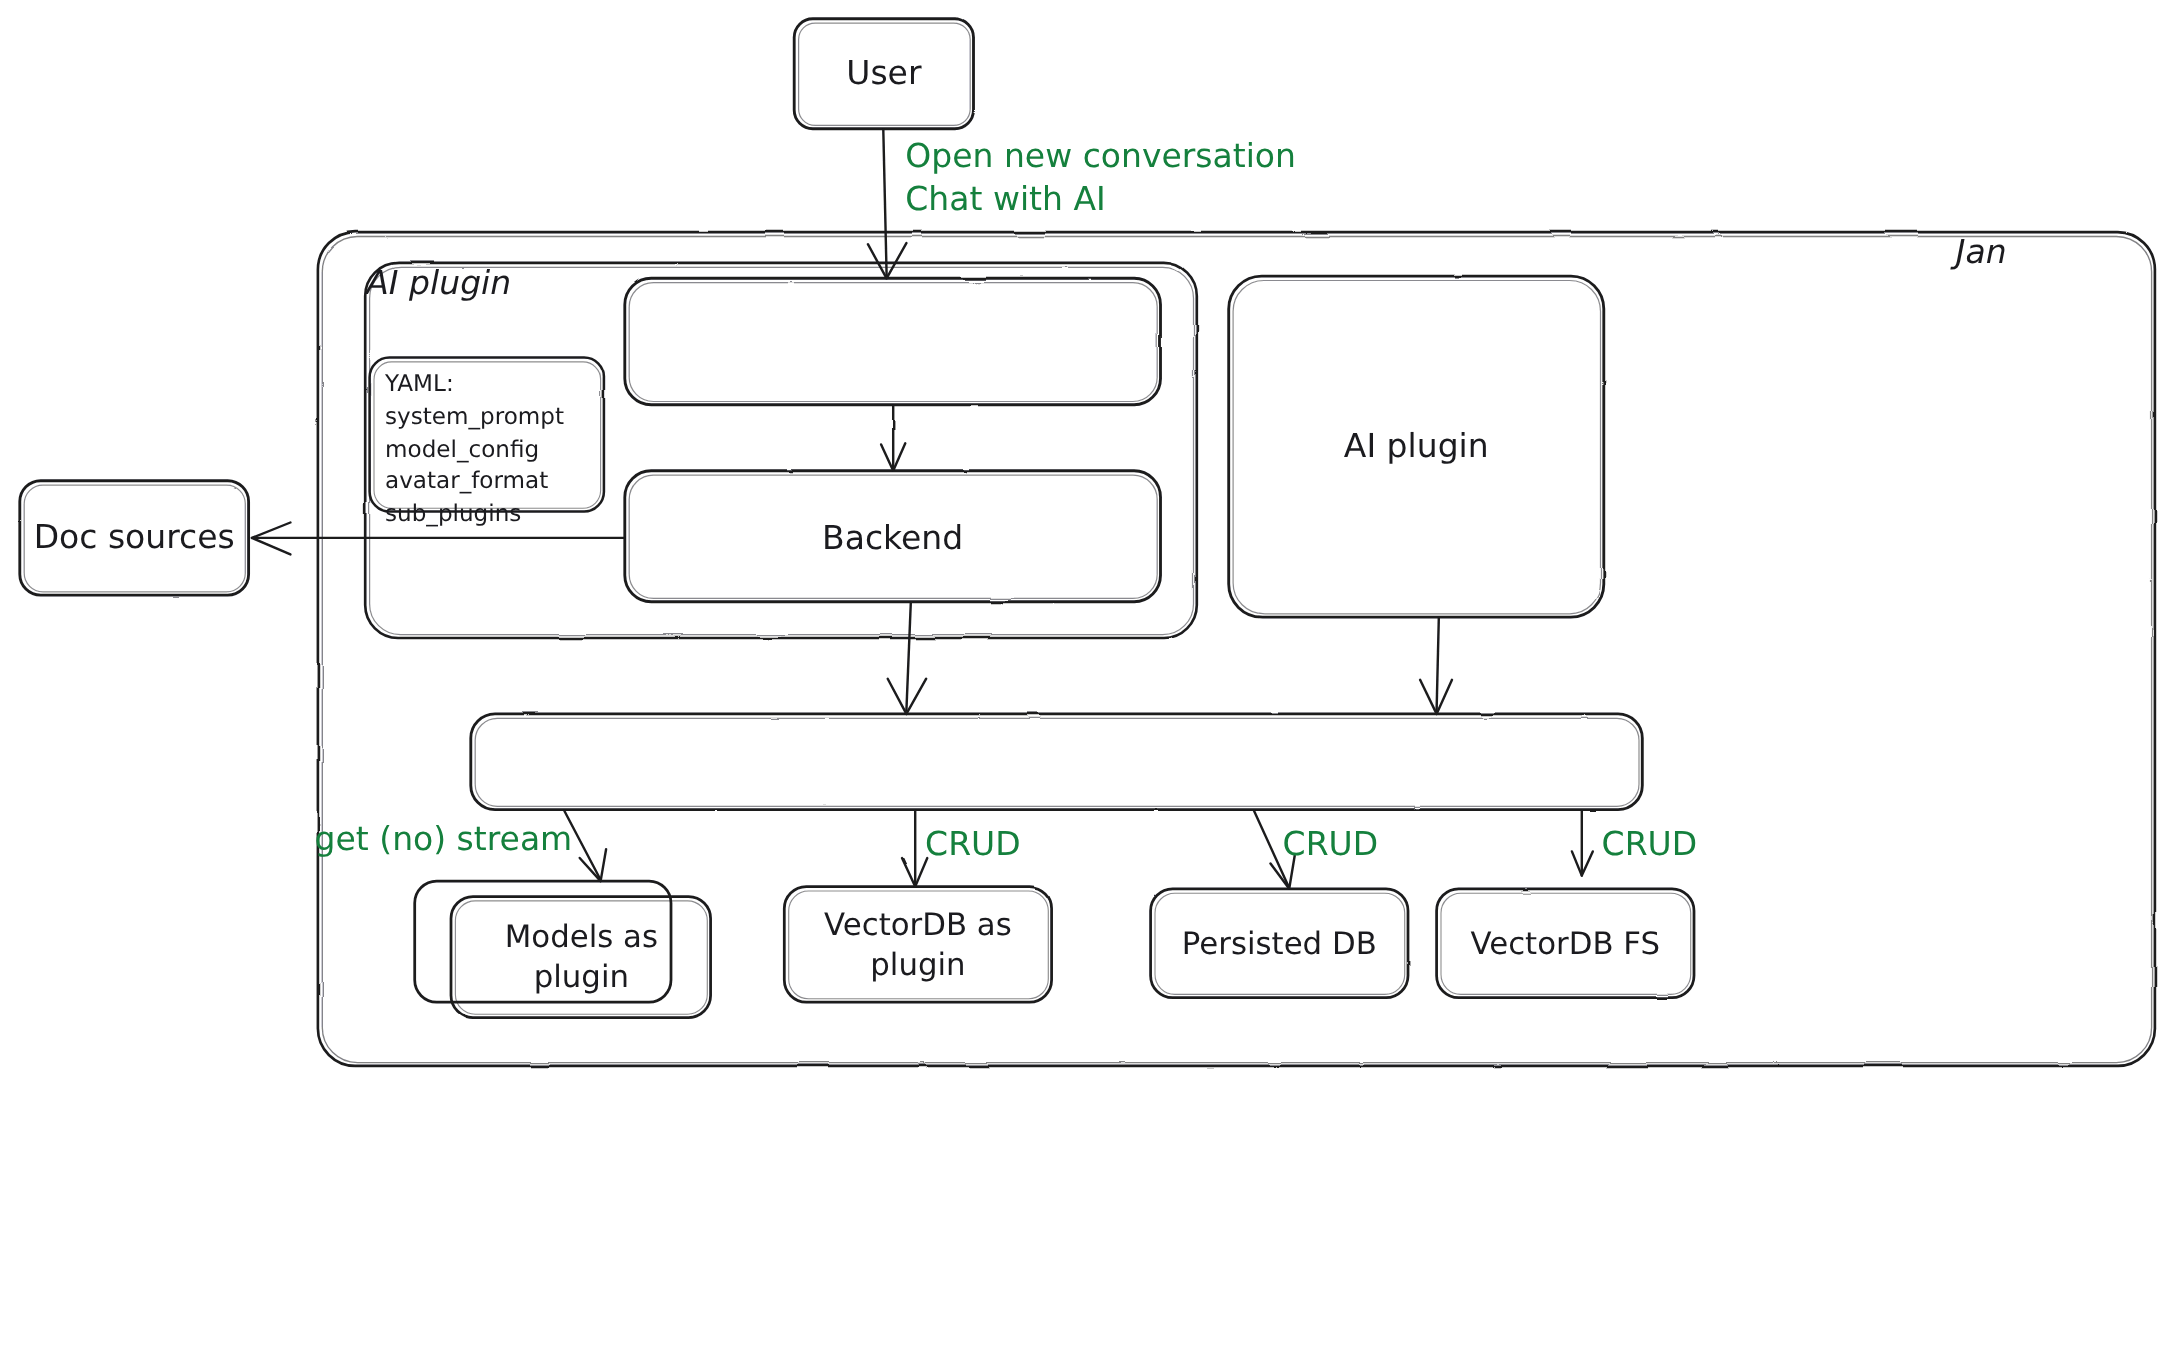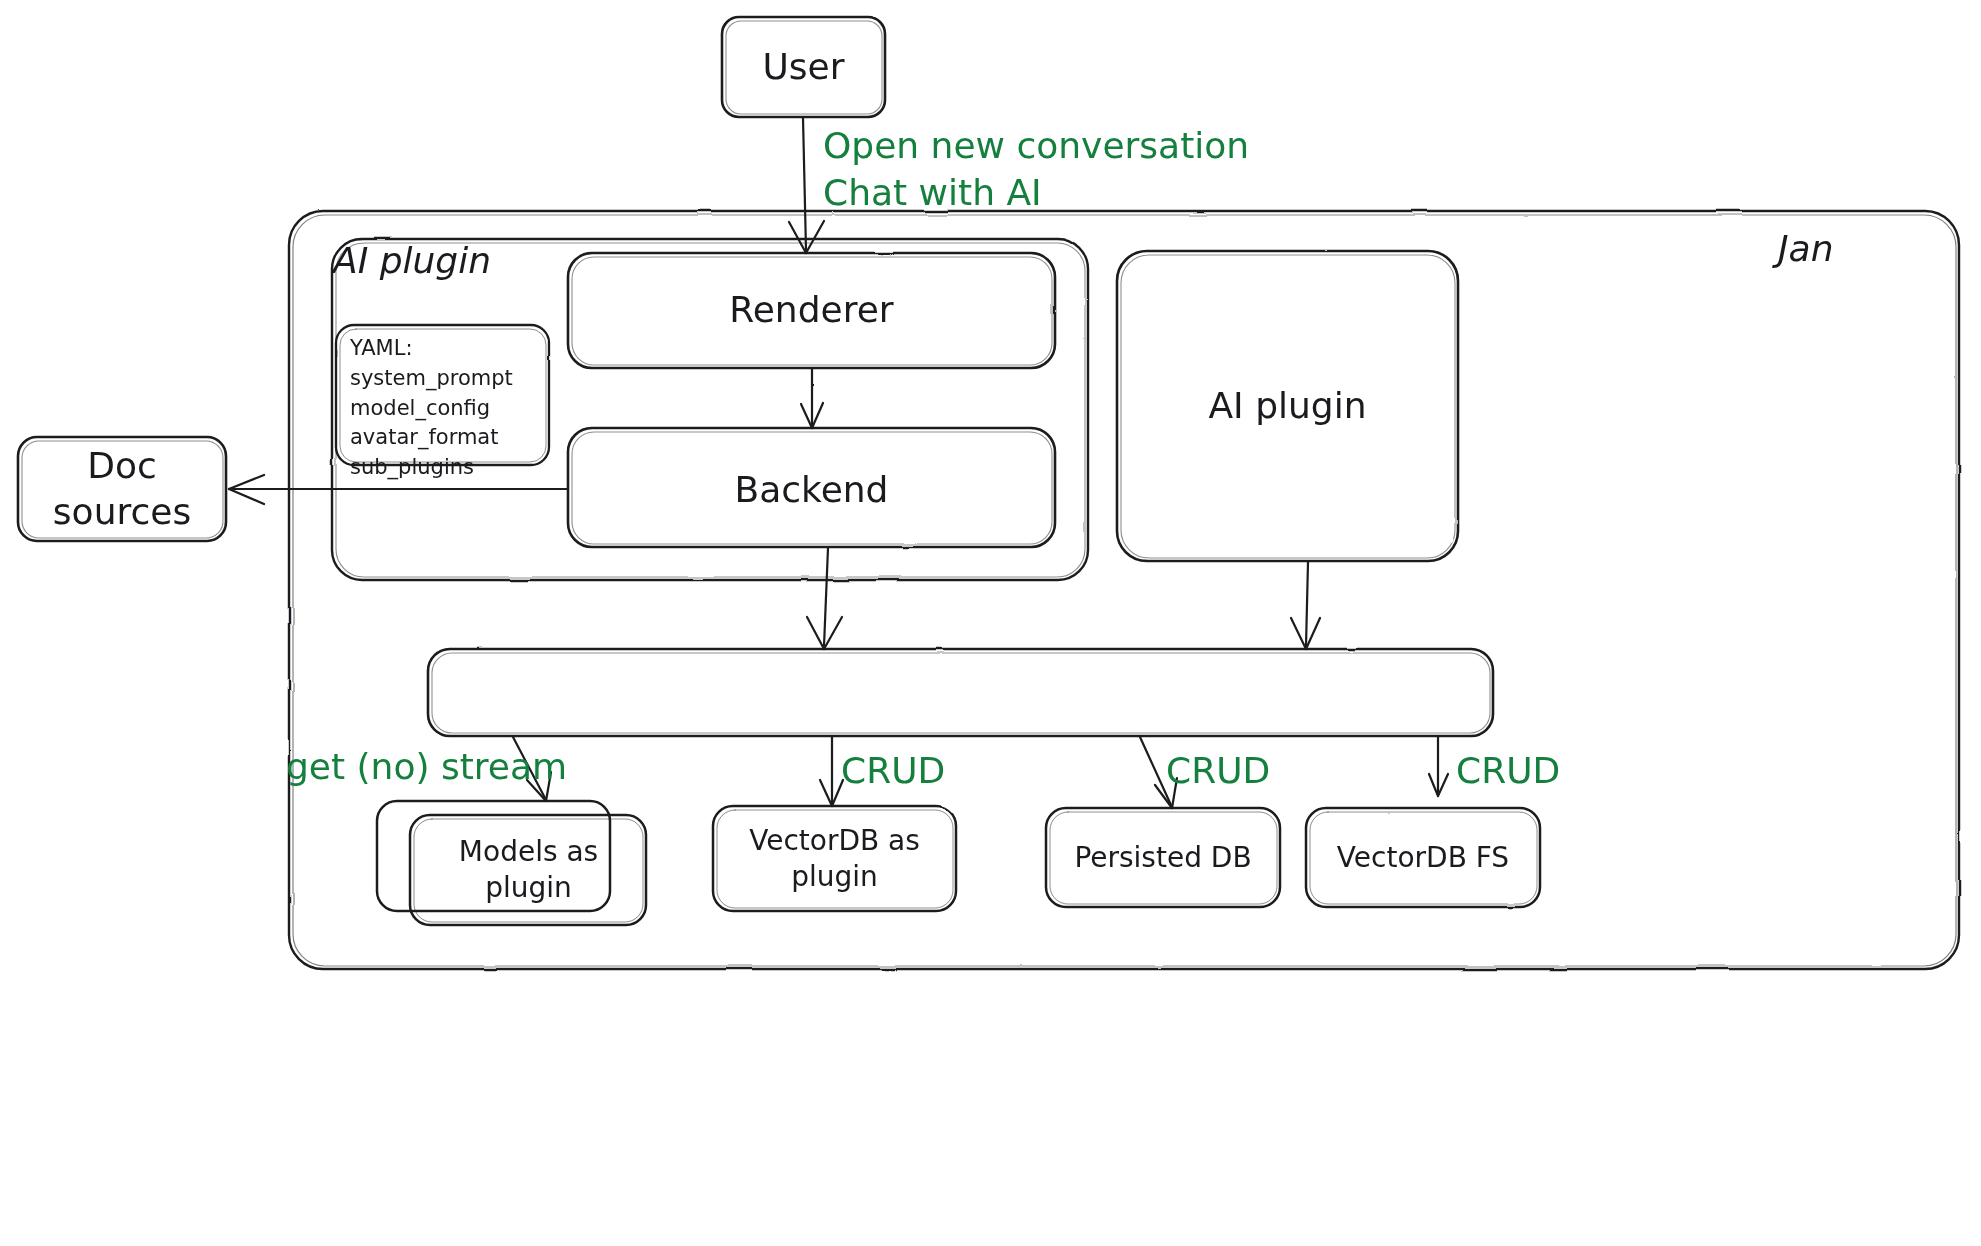--- a/index.html
+++ b/index.html
@@ -50,21 +50,21 @@
   }
   .yaml-label {
     position: absolute;
     color: #1b1b1f;
     font-family: "DejaVu Sans", sans-serif;
     font-size: 21px;
     line-height: 1.42;
     white-space: pre-line;
     pointer-events: none;
   }
-  .t-30 { font-size: 36px; }
+  .t-30 { font-size: 30px; }
   .t-28 { font-size: 28px; }
   .hit { position: absolute; background: transparent; }
 </style>
 </head>
 <body>
 
 <div id="canvas">
 
   <svg class="layer" viewBox="0 0 1981 1246" xmlns="http://www.w3.org/2000/svg">
     <defs>
@@ -196,26 +196,25 @@
 
       <g filter="url(#rough2)">
         <path d="M 1438 737 L 1438 793" stroke-width="2.2"></path>
         <path d="M 1438 796 L 1429 774" stroke-width="2.2"></path>
         <path d="M 1438 796 L 1448 774" stroke-width="2.2"></path>
       </g>
 
     </g>
   </svg>
 
-  <div class="group-label t-30" style="left:1778px; top:212px;margin-top:16px;">Jan</div>
+  <div class="group-label t-30" style="left:1778px; top:212px;">Jan</div>
   <div class="group-label t-30" style="left:333px; top:240px;">AI plugin</div>
 
   <div class="node-label t-30" style="left:722px; top:17px; width:163px; height:100px;">User</div>
 
-  <div class="node-label t-30" style="left:568px; top:253px; width:487px; height:115px;">Renderer</div>
 
   <div class="node-label t-30" style="left:568px; top:428px; width:487px; height:125px;">Backend</div>
 
   <div class="yaml-label" style="left:350px; top:334px; width:195px;">YAML:
 system_prompt
 model_config
 avatar_format
 sub_plugins</div>
 
   <div class="node-label t-30" style="left:18px; top:437px; width:208px; height:104px;">Doc sources</div>

